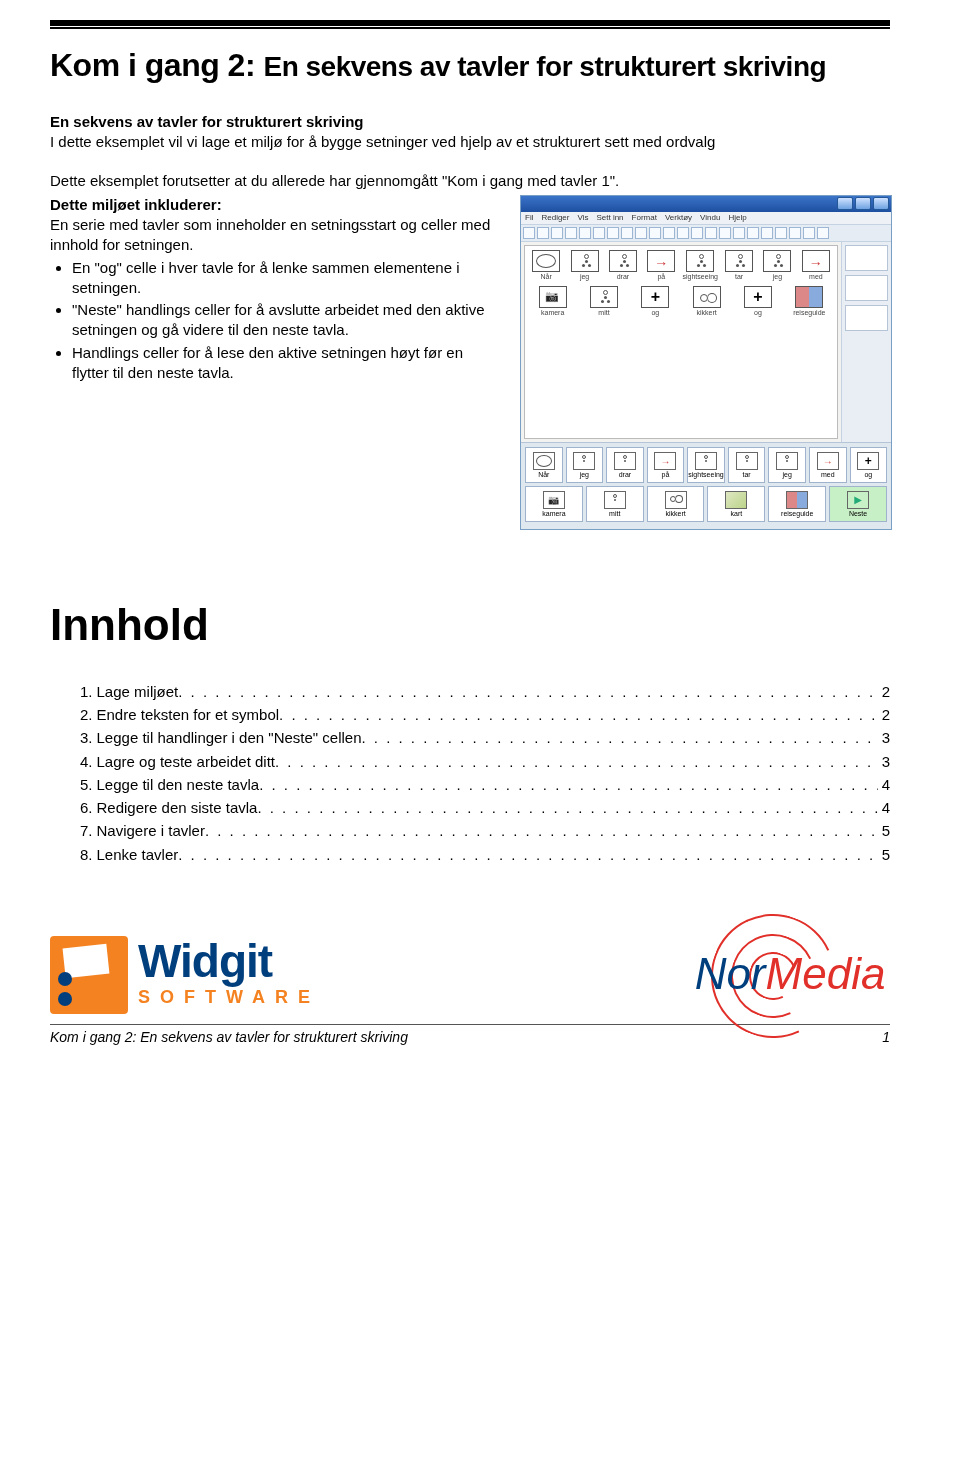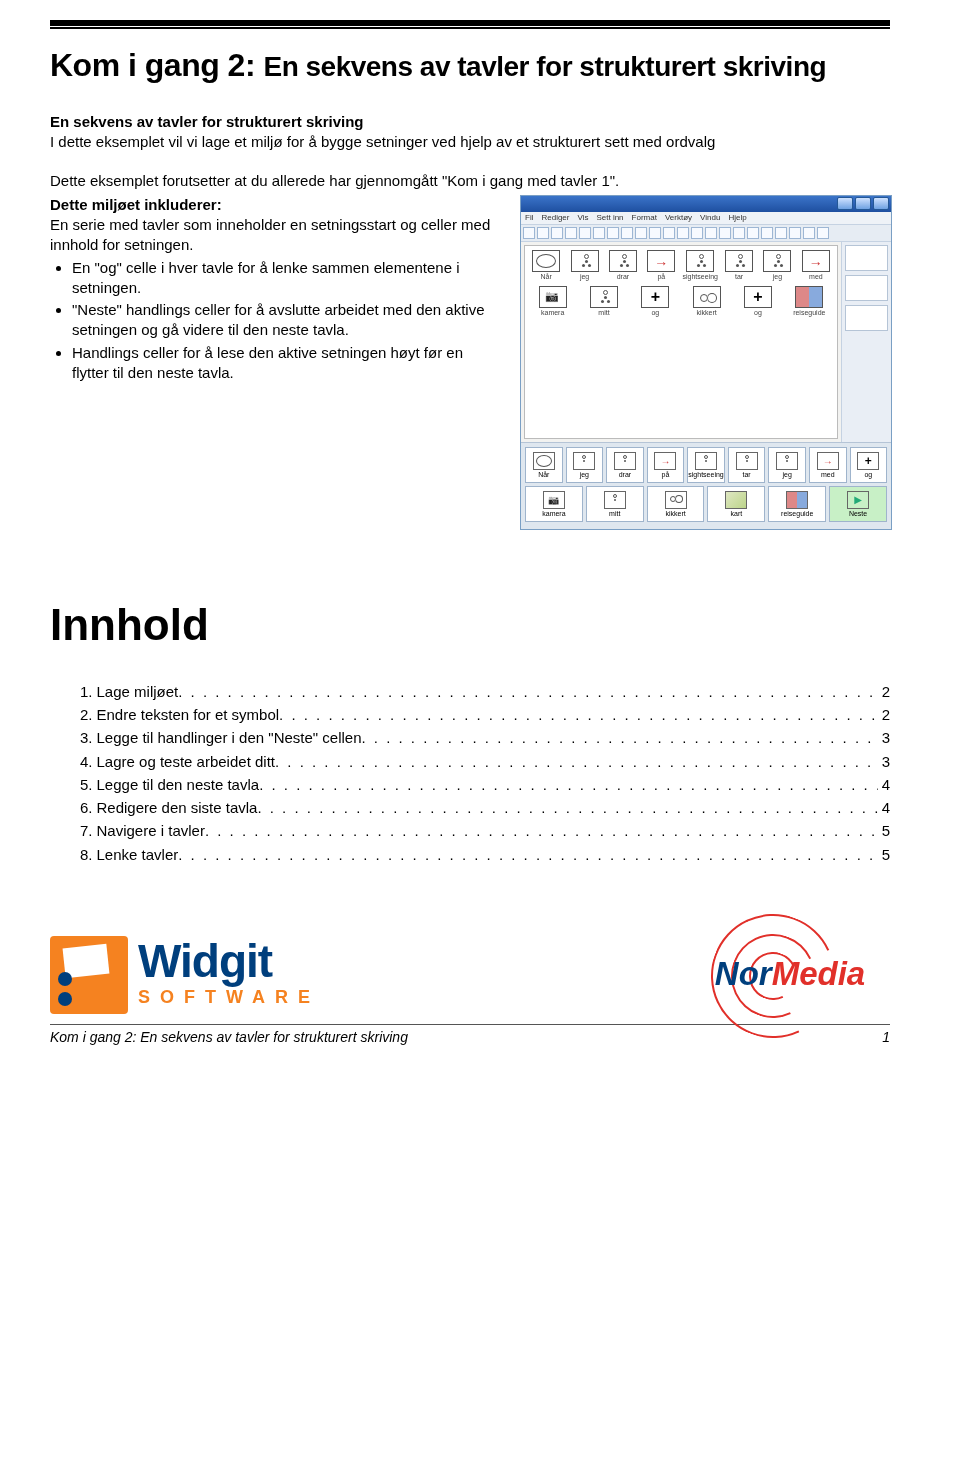--- a/index.html
+++ b/index.html
@@ -291,22 +291,22 @@
     width: 120px; height: 120px;
     border: 2px solid #e1302a;
     border-radius: 50%;
     right: 55px; top: -20px;
     border-color: #e1302a transparent #e1302a #e1302a;
     transform: rotate(20deg);
   }
   .normedia .spiral.s2 { width: 80px; height: 80px; right: 75px; top: 0; }
   .normedia .spiral.s3 { width: 44px; height: 44px; right: 93px; top: 18px; }
   .normedia .word {
-    font-size: 33px;
-    font-weight: 700;
+    font-size: 44px;
+    font-weight: 400;
     font-style: italic;
     position: relative;
     z-index: 2;
   }
   .normedia .word .nor { color: #003f7d; }
   .normedia .word .med { color: #e1302a; }
 
   .footer {
     border-top: 1px solid #555;
     margin-top: 10px;

